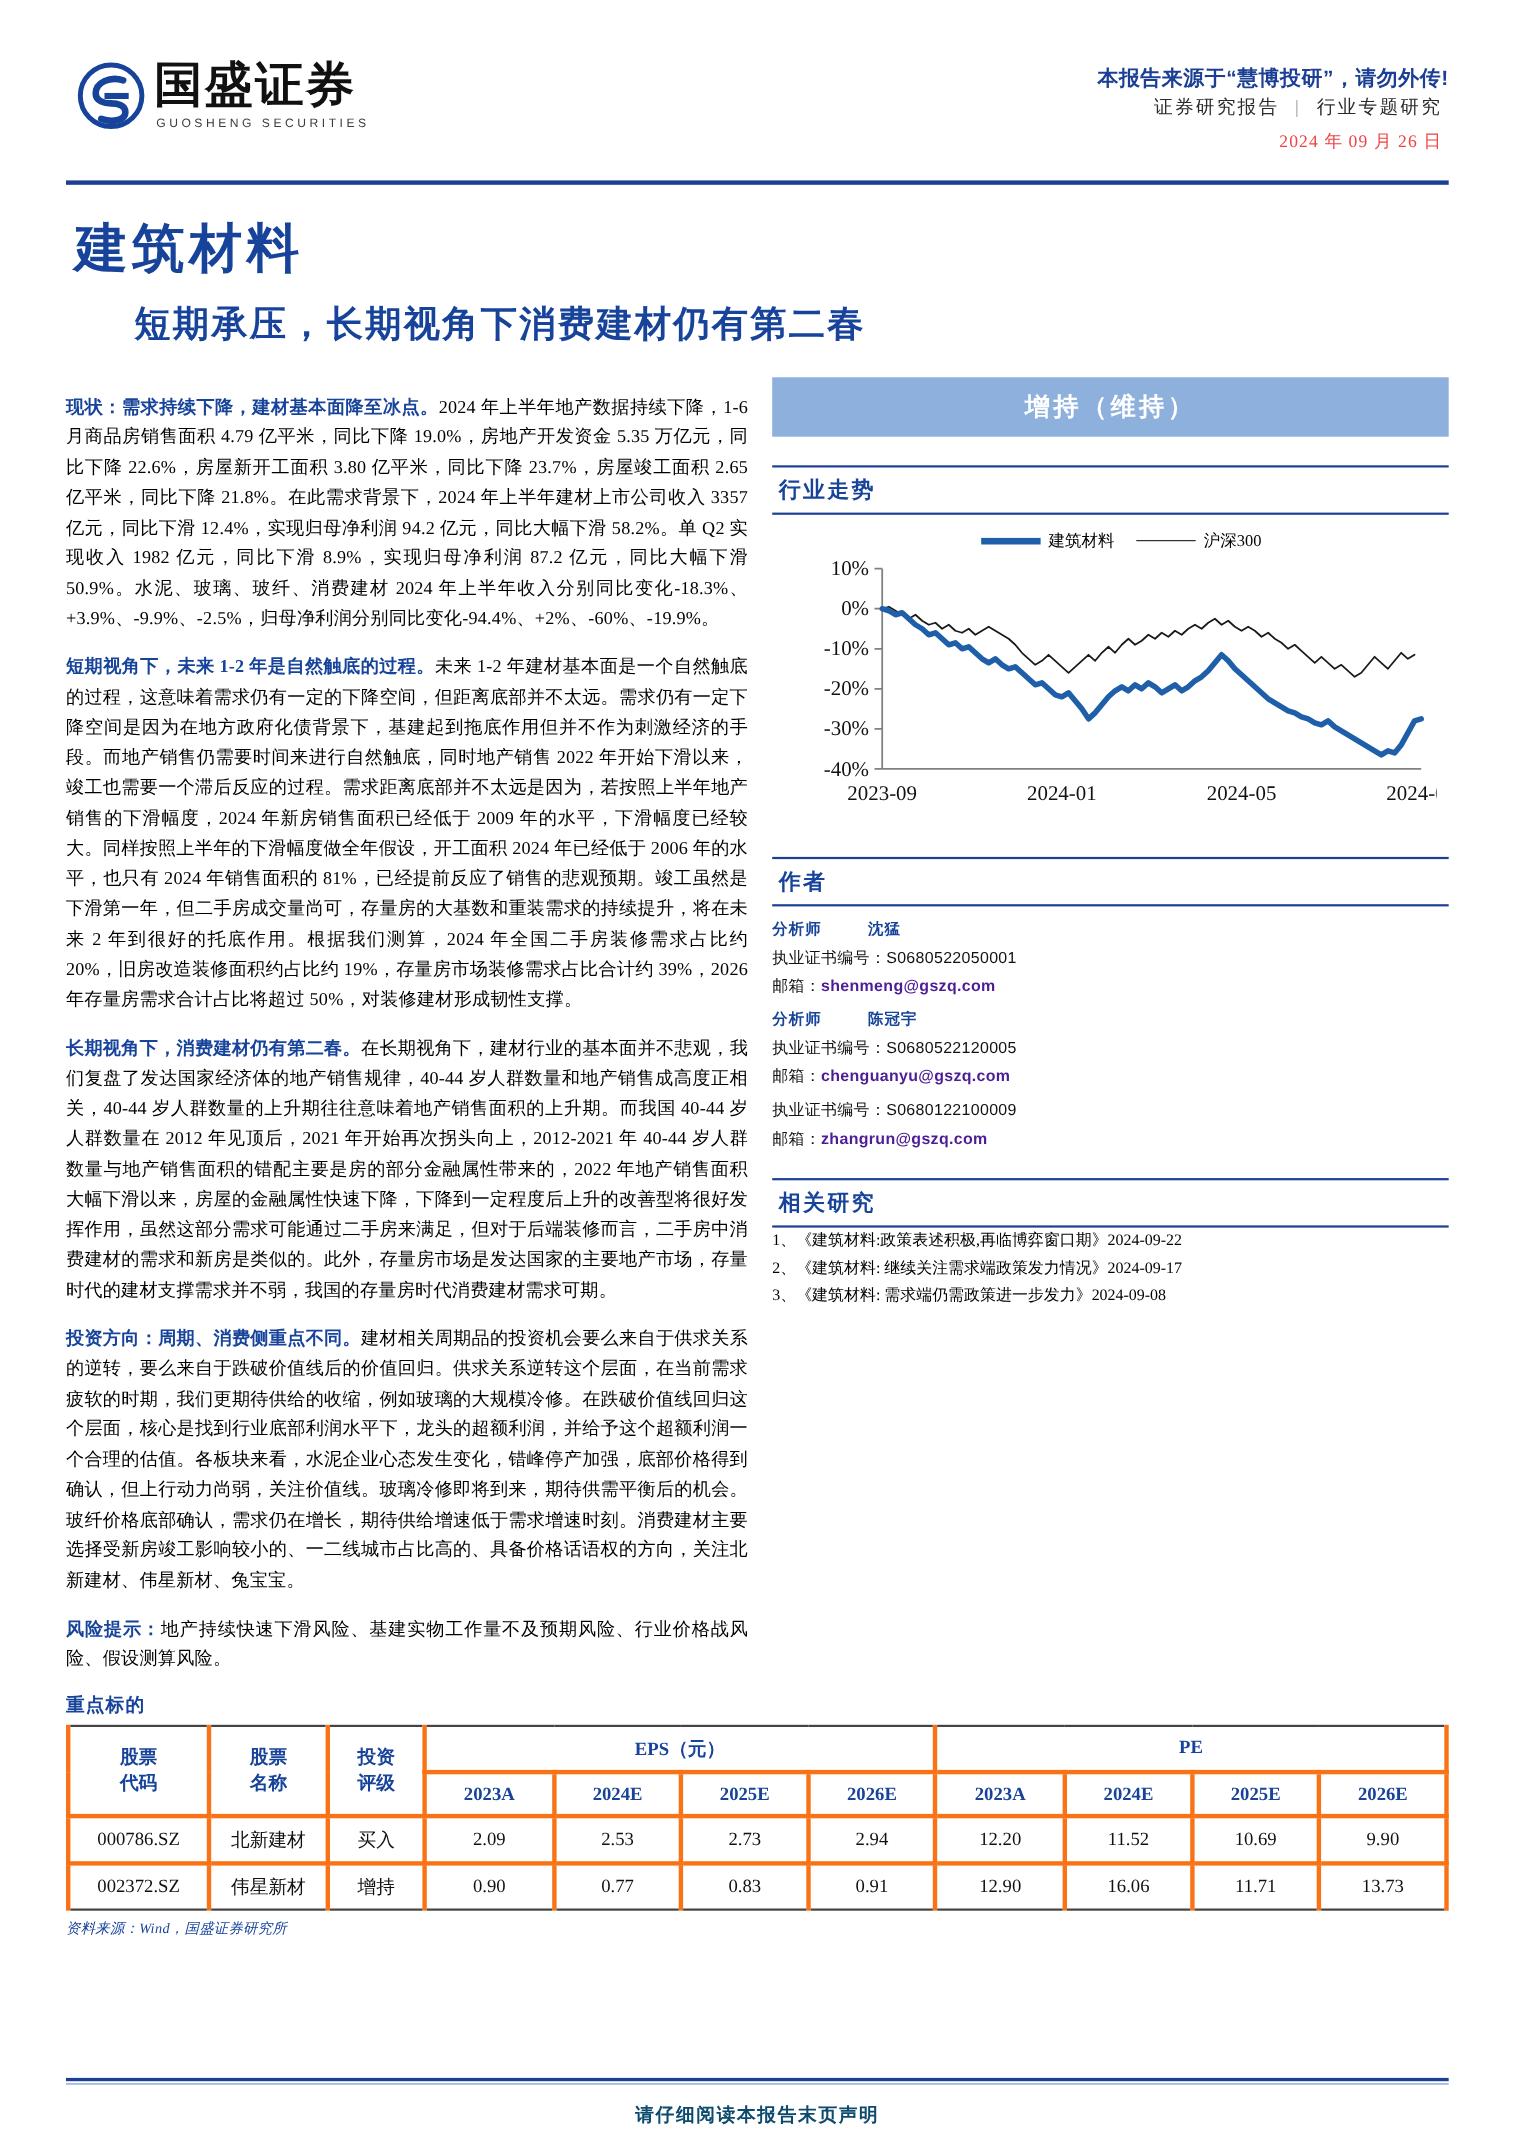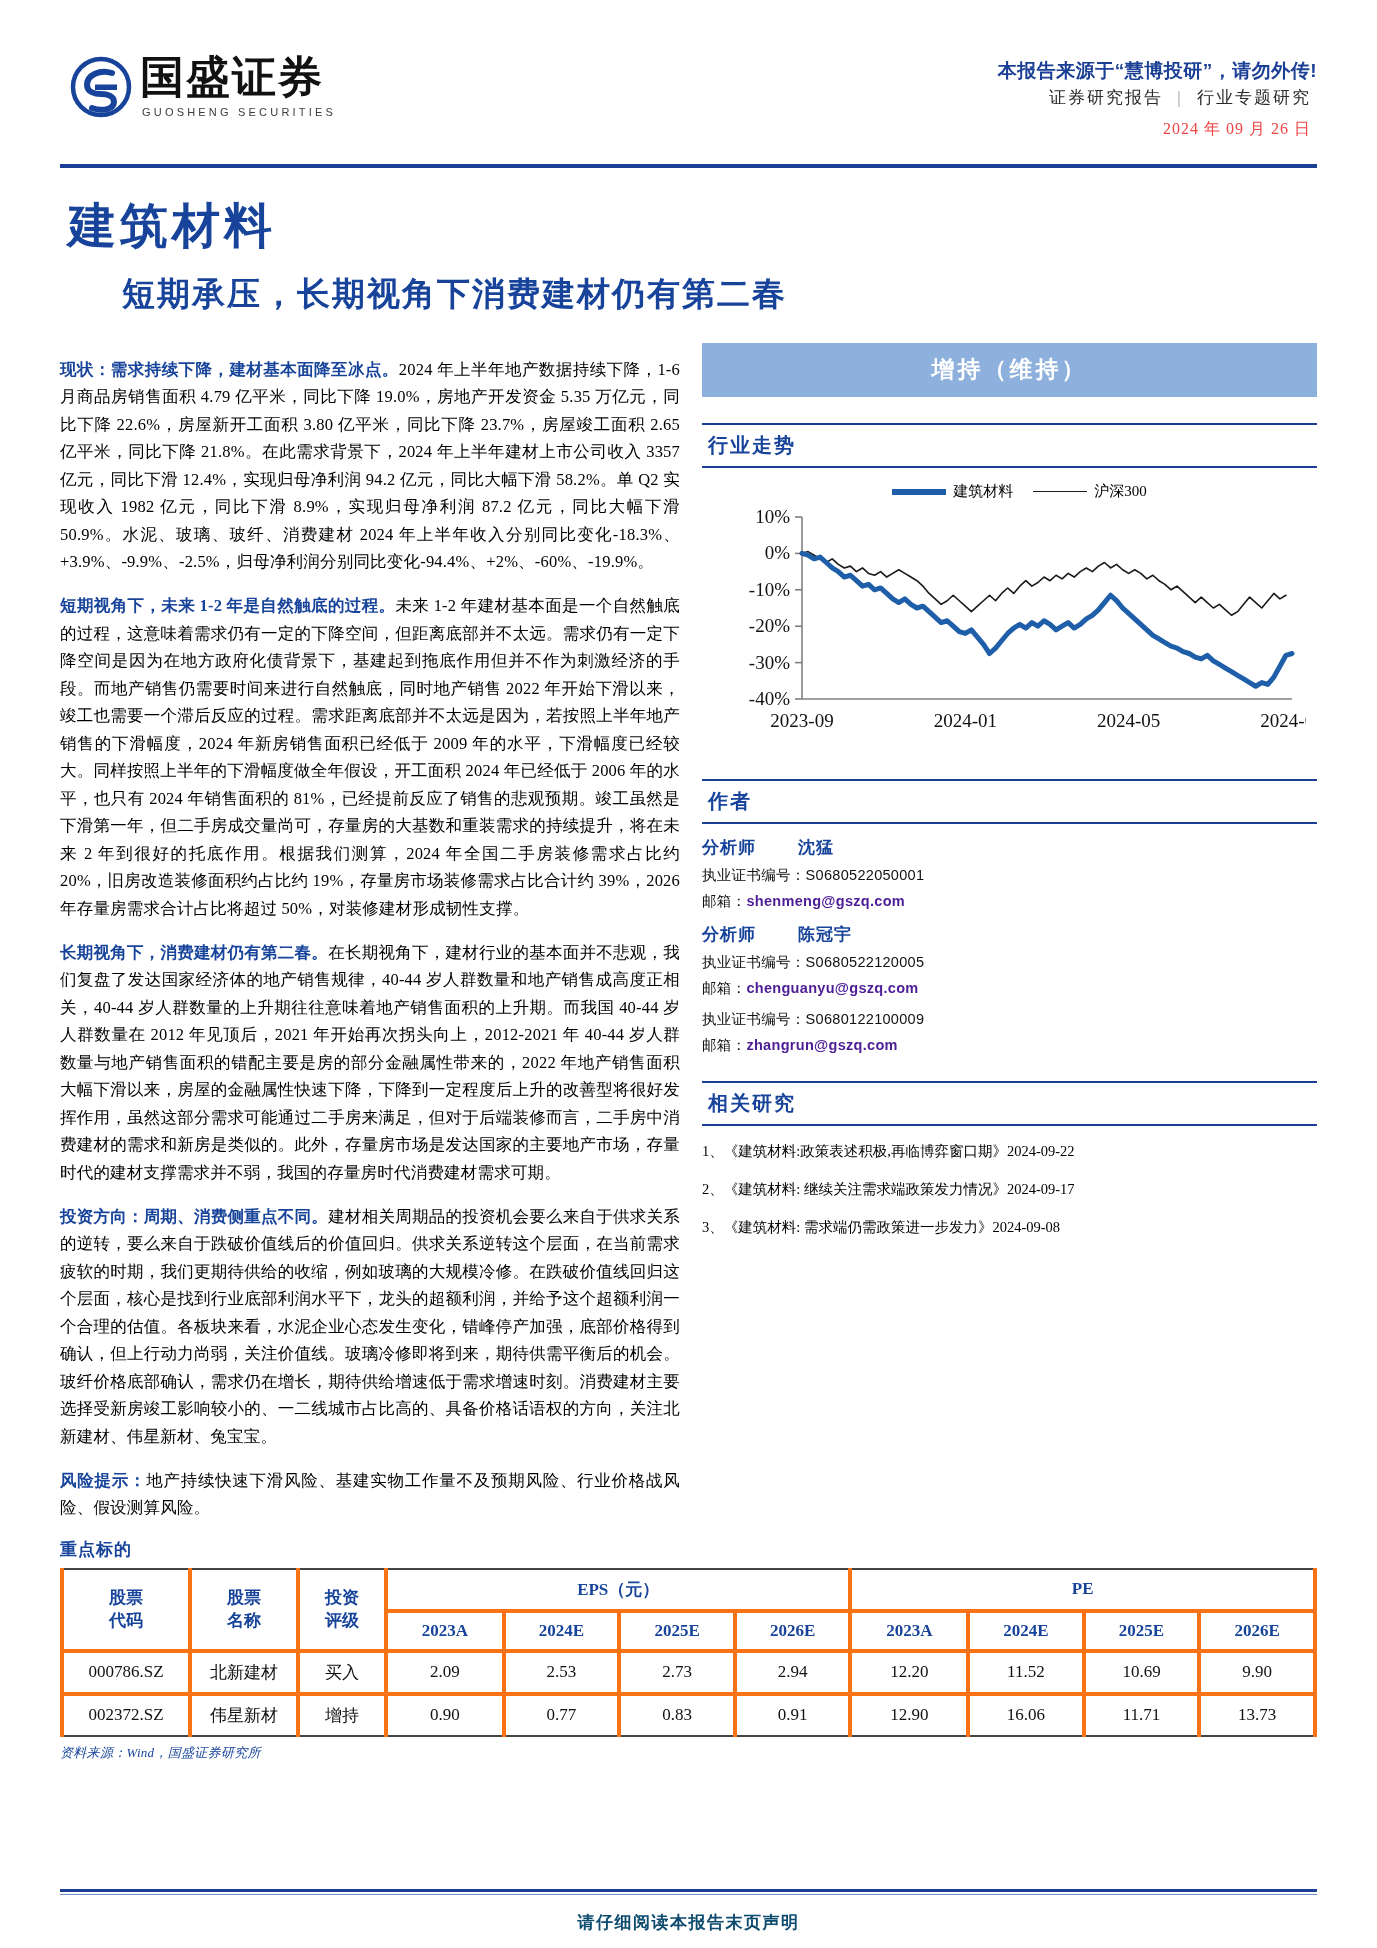--- a/index.html
+++ b/index.html
@@ -98,34 +98,34 @@
     font-family:"Liberation Serif","DejaVu Serif",serif;
   }
   .legend .item{ display:flex; align-items:center; gap:7px; }
   .swatch-thick{ width:54px; height:6px; background:#1f5fa9; display:inline-block; }
   .swatch-thin{ width:54px; height:0; border-top:1.6px solid #1a1a1a; display:inline-block; }
   .chart-svg{ display:block; }
 
   
   .auth-row{ margin-top:12px; }
   .auth-title{
-    font-size:17px; font-weight:bold; color:#17449a; letter-spacing:1px;
+    font-size:14px; font-weight:bold; color:#17449a; letter-spacing:1px;
     font-family:"Liberation Serif","DejaVu Serif",serif;
   }
   .auth-title .nm{ margin-left:42px; }
   .auth-line{
     font-size:14.5px; color:#111; margin-top:7px; letter-spacing:.3px;
     font-family:"Liberation Serif","DejaVu Serif",serif;
   }
   .auth-line .val{ font-family:"Liberation Sans","DejaVu Sans",sans-serif; font-size:14.5px; }
   .mail-val{ color:#4c1d95;font-weight:bold; }
 
   
   .rr-item{
-    font-size:14.5px; line-height:25px; margin-top:13px;
+    font-size:14.5px; line-height:25px; 
     font-family:"Liberation Serif","DejaVu Serif",serif;
   }
 
   
   .tbl-wrap{ margin-top:14px; }
   .tbl-cap{
     font-size:17px; font-weight:bold; color:#17449a; letter-spacing:1px; margin-bottom:7px;
     font-family:"Liberation Serif","DejaVu Serif",serif;
   }
   table.kt{ width:100%; border-collapse:collapse; }

